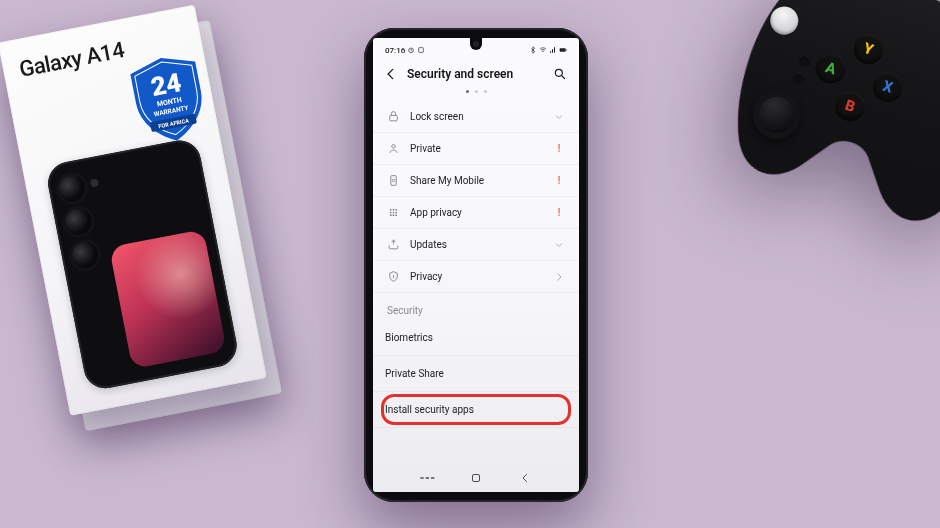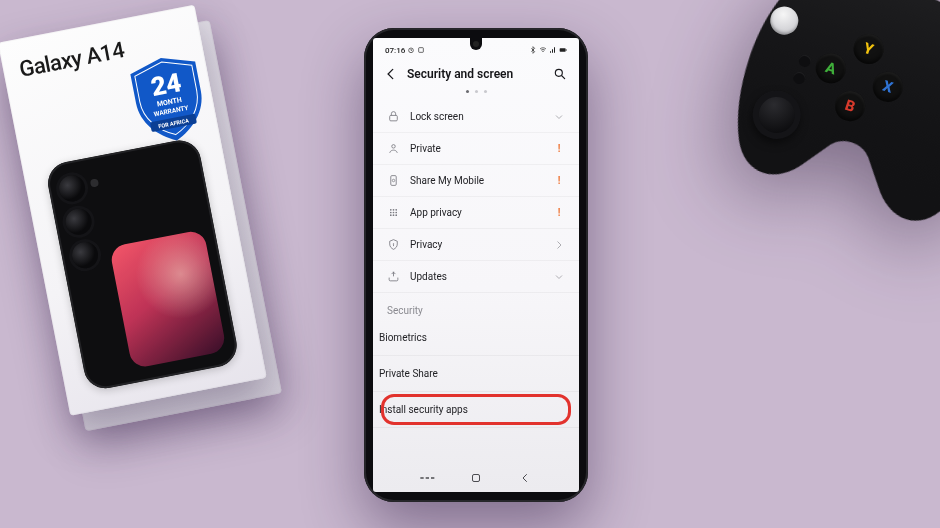--- a/index.html
+++ b/index.html
@@ -39,21 +39,21 @@
 .dots i{width:3px;height:3px;border-radius:50%;background:#c9c9ce;display:block}
 .dots i.on{background:#6b6b70}
 
 .list{flex:1;overflow:hidden}
 .row{display:flex;align-items:center;gap:10px;padding:9px 14px;font-size:10px;color:#232327;border-bottom:1px solid rgba(0,0,0,.04)}
 .row .ic{width:13px;height:13px;color:#7b7b82;flex-shrink:0}
 .row .lbl{flex:1}
 .row .tail{width:12px;height:12px;color:#9a9aa0;flex-shrink:0}
 .row .warn{color:#ef7b3f;font-weight:700;font-size:10px;width:12px;text-align:center}
 .sect{padding:12px 14px 4px;font-size:10px;color:#8a8a90}
-.row.plain{padding:12px 6px}
+.row.plain{padding:12px 12px}
 .row.plain .lbl{font-size:10px;color:#232327}
 .row.hi{position:relative}
 .row.hi:after{content:"";position:absolute;left:8px;right:8px;top:2px;bottom:2px;border:3px solid #e2322d;border-radius:13px;pointer-events:none}
 
 .navbar{height:28px;display:flex;align-items:center;justify-content:space-around;padding:0 30px}
 .navbar span{width:16px;height:12px;display:flex;align-items:center;justify-content:center;color:#3a3a3e}
 
 
 .pad{position:absolute;right:-58px;top:-22px;width:260px;height:230px;transform:rotate(18deg)}
 .pad-body{position:absolute;inset:0}
@@ -195,38 +195,38 @@
               <circle cx="7" cy="17" r="1.6" fill="currentColor"></circle>
               <circle cx="12" cy="17" r="1.6" fill="currentColor"></circle>
               <circle cx="17" cy="17" r="1.6" fill="currentColor"></circle>
             </svg></span>
         <span class="lbl">App privacy</span>
         <span class="warn">!</span>
       </div>
 
       <div class="row">
         <span class="ic"><svg viewBox="0 0 24 24">
+              <path d="M12 4v7M12 4l-3 3M12 4l3 3" fill="none" stroke="currentColor" stroke-width="1.6" stroke-linecap="round"></path>
+              <path d="M4 14v4a2 2 0 0 0 2 2h12a2 2 0 0 0 2-2v-4" fill="none" stroke="currentColor" stroke-width="1.6"></path>
+            </svg></span>
+        <span class="lbl">Updates</span>
+        <span class="tail"><svg viewBox="0 0 24 24">
+              <path d="M6 9l6 6 6-6" fill="none" stroke="currentColor" stroke-width="1.6"></path>
+            </svg></span>
+      </div>
+
+      <div class="row">
+        <span class="ic"><svg viewBox="0 0 24 24">
               <path d="M12 3l7 3v5c0 5-3 8-7 10-4-2-7-5-7-10V6z" fill="none" stroke="currentColor" stroke-width="1.6"></path>
               <circle cx="12" cy="11" r="1.3" fill="currentColor"></circle>
               <path d="M12 12.3V15" stroke="currentColor" stroke-width="1.6"></path>
             </svg></span>
         <span class="lbl">Privacy</span>
         <span class="tail"><svg viewBox="0 0 24 24">
               <path d="M9 5l7 7-7 7" fill="none" stroke="currentColor" stroke-width="1.6"></path>
-            </svg></span>
-      </div>
-
-      <div class="row">
-        <span class="ic"><svg viewBox="0 0 24 24">
-              <path d="M12 4v7M12 4l-3 3M12 4l3 3" fill="none" stroke="currentColor" stroke-width="1.6" stroke-linecap="round"></path>
-              <path d="M4 14v4a2 2 0 0 0 2 2h12a2 2 0 0 0 2-2v-4" fill="none" stroke="currentColor" stroke-width="1.6"></path>
-            </svg></span>
-        <span class="lbl">Updates</span>
-        <span class="tail"><svg viewBox="0 0 24 24">
-              <path d="M6 9l6 6 6-6" fill="none" stroke="currentColor" stroke-width="1.6"></path>
             </svg></span>
       </div>
 
       <div class="sect">Security</div>
 
       <div class="row plain">
         <span class="lbl">Biometrics</span>
       </div>
       <div class="row plain">
         <span class="lbl">Private Share</span>

